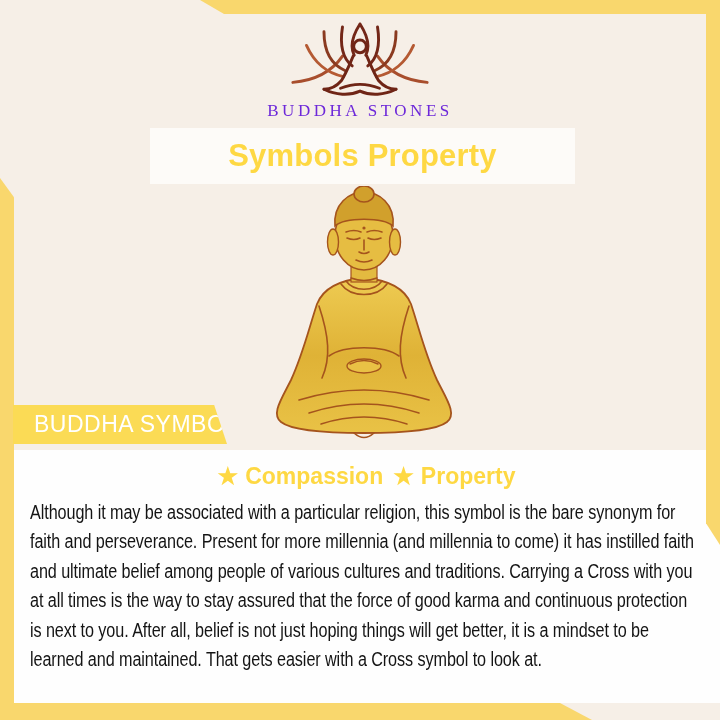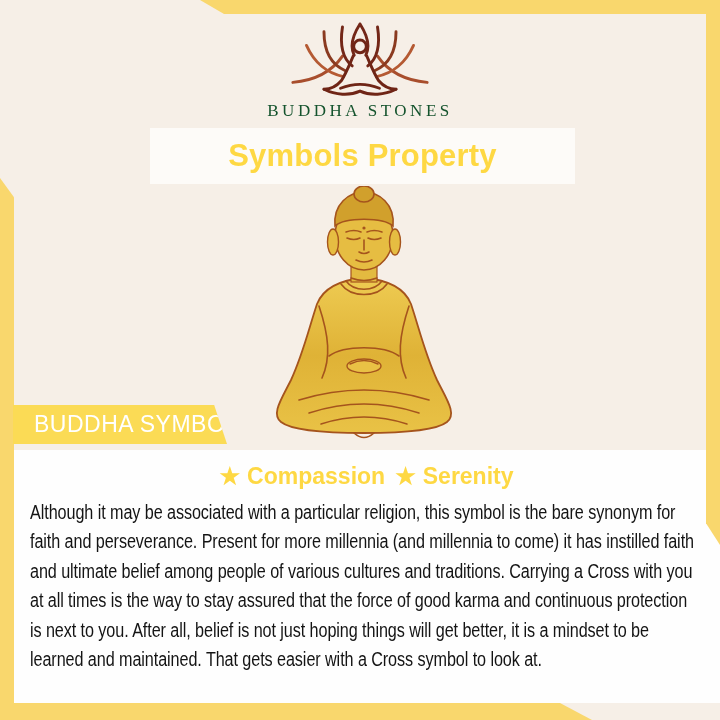--- a/index.html
+++ b/index.html
@@ -30,21 +30,21 @@
   .frame-left{top:178px;left:0;width:14px;height:532px;
     clip-path:polygon(0 0,100% 3.6%,100% 100%,0 100%);}
   .frame-bottom{top:703px;left:0;width:720px;height:17px;
     clip-path:polygon(0 0,560px 0,592px 100%,0 100%);}
   
   .brand{position:absolute;top:0;left:0;width:720px;text-align:center;z-index:2;}
   .logo{position:absolute;top:22px;left:287px;width:146px;height:78px;}
   .brand-name{
     position:absolute;top:101px;left:0;width:720px;
     font-family:"Liberation Serif", serif;
-    font-size:17px;letter-spacing:3.5px;color:#14532d;font-weight:500;
+    font-size:17px;letter-spacing:3.5px;color:#6d28d9;font-weight:500;
   }
   
   .title-band{
     position:absolute;top:128px;left:150px;width:425px;height:56px;
     background:var(--band-white);z-index:1;
     display:flex;align-items:center;justify-content:center;
   }
   .title-band h1{
     font-size:31px;font-weight:800;color:var(--accent-text-yellow);
     letter-spacing:0.2px;
@@ -163,16 +163,16 @@
   <path class="ln" d="M62,238 Q105,224 148,238"></path>
   <path class="ln" d="M95,247 Q105,256 115,247"></path>
 </svg>
 
 <div class="symbol-banner">
   <span>BUDDHA SYMBOL</span>
 </div>
 
 <section class="panel">
   <div class="features">
-    <span class="feature"><span class="star">★</span><span>Compassion</span></span><span class="feature"><span class="star">★</span><span>Serenity</span></span>
+    <span class="feature"><span class="star">★</span><span>Compassion</span></span><span class="feature"><span class="star">★</span><span>Property</span></span>
   </div>
   <p class="desc">Although it may be associated with a particular religion, this symbol is the bare synonym for faith and perseverance. Present for more millennia (and millennia to come) it has instilled faith and ultimate belief among people of various cultures and traditions. Carrying a Cross with you at all times is the way to stay assured that the force of good karma and continuous protection is next to you. After all, belief is not just hoping things will get better, it is a mindset to be learned and maintained. That gets easier with a Cross symbol to look at.</p>
 </section>
 
 </body></html>

